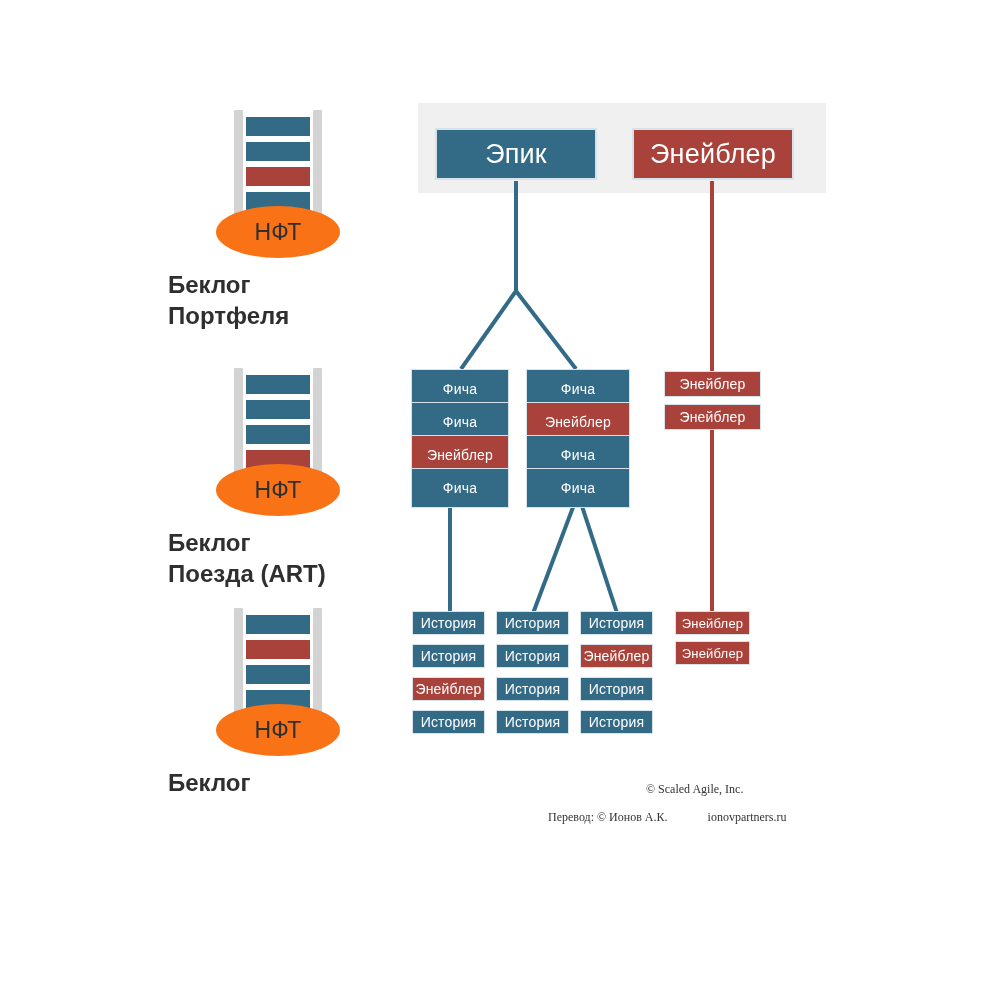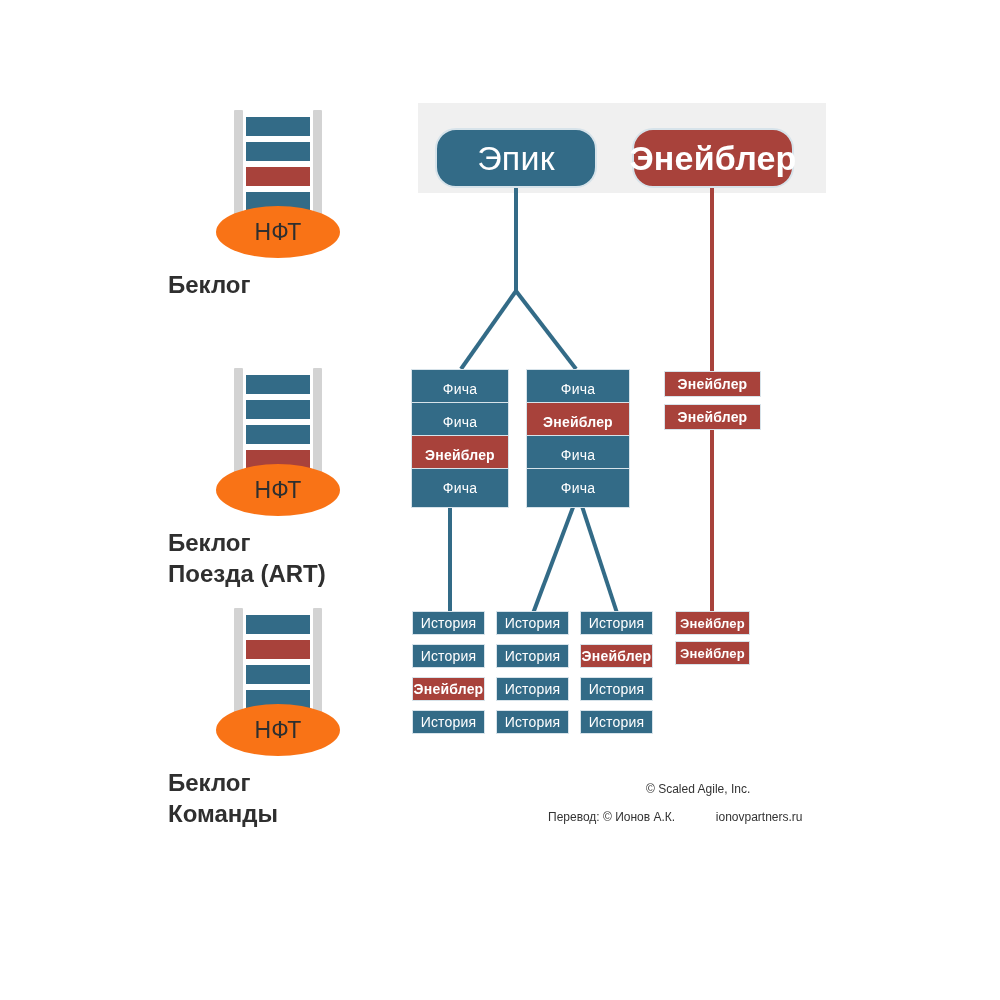--- a/index.html
+++ b/index.html
@@ -42,27 +42,26 @@
     box-sizing: border-box;
     display: flex;
     align-items: center;
     justify-content: center;
     color: #ffffff;
     border: 1px solid #d7e3ea;
     letter-spacing: 0.2px;
     white-space: nowrap;
   }
   .node.blue { background: #336b87; }
-  .node.red  { background: #a8423b; font-weight: bold; }
+  .node.red  { background: #a8423b; }
 
   .node.epic {
-    width: 162px; height: 60px;
-    font-size: 34px;
+    width: 162px; height: 52px;
+    font-size: 27px;
     border-width: 2px;
-    border-radius: 21px;
   }
   .node.feature {
     width: 98px; height: 40px;
     font-size: 14px;
   }
   .node.feature.wide {
     width: 104px;
   }
   .node.story {
     width: 73px; height: 24px;
@@ -137,20 +136,21 @@
     font-weight: bold;
     color: #2f2f2f;
     line-height: 1.28;
   }
   
   .credit {
     position: absolute;
     font-size: 12px;
     color: #333333;
     white-space: nowrap;
+    font-family: Liberation Serif, serif;
   }
   .credit.c1 { left: 646px; top: 782px; }
   .credit.c2 { left: 524px; top: 810px; margin-left: 24px; }
   .credit .gap { display: inline-block; width: 34px; }
 </style>
 </head>
 <body>
 
 <div id="canvas">
 
@@ -179,20 +179,21 @@
       <div class="bars">
         <div class="bar blue"></div>
         <div class="bar blue"></div>
         <div class="bar red"></div>
         <div class="bar blue"></div>
       </div>
     </div>
     <div class="oval">НФТ</div>
     <div class="backlog-label">
       <div>Беклог</div>
+      <div>Портфеля</div>
     </div>
   </div>
 
   <div class="backlog" style="left:198px; top:368px;">
     <div class="funnel">
       <div class="rail left"></div>
       <div class="rail right"></div>
       <div class="bars">
         <div class="bar blue"></div>
         <div class="bar blue"></div>
@@ -214,21 +215,20 @@
       <div class="bars">
         <div class="bar blue"></div>
         <div class="bar red"></div>
         <div class="bar blue"></div>
         <div class="bar blue"></div>
       </div>
     </div>
     <div class="oval">НФТ</div>
     <div class="backlog-label">
       <div>Беклог</div>
-      <div>Команды</div>
     </div>
   </div>
 
   <div class="node blue epic" style="left:435px; top:128px;">Эпик</div>
   <div class="node red epic" style="left:632px; top:128px;">Энейблер</div>
 
   <div class="node blue feature" style="left:411px; top:369px;">Фича</div>
   <div class="node blue feature" style="left:411px; top:402px;">Фича</div>
   <div class="node red feature" style="left:411px; top:435px;">Энейблер</div>
   <div class="node blue feature" style="left:411px; top:468px;">Фича</div>

